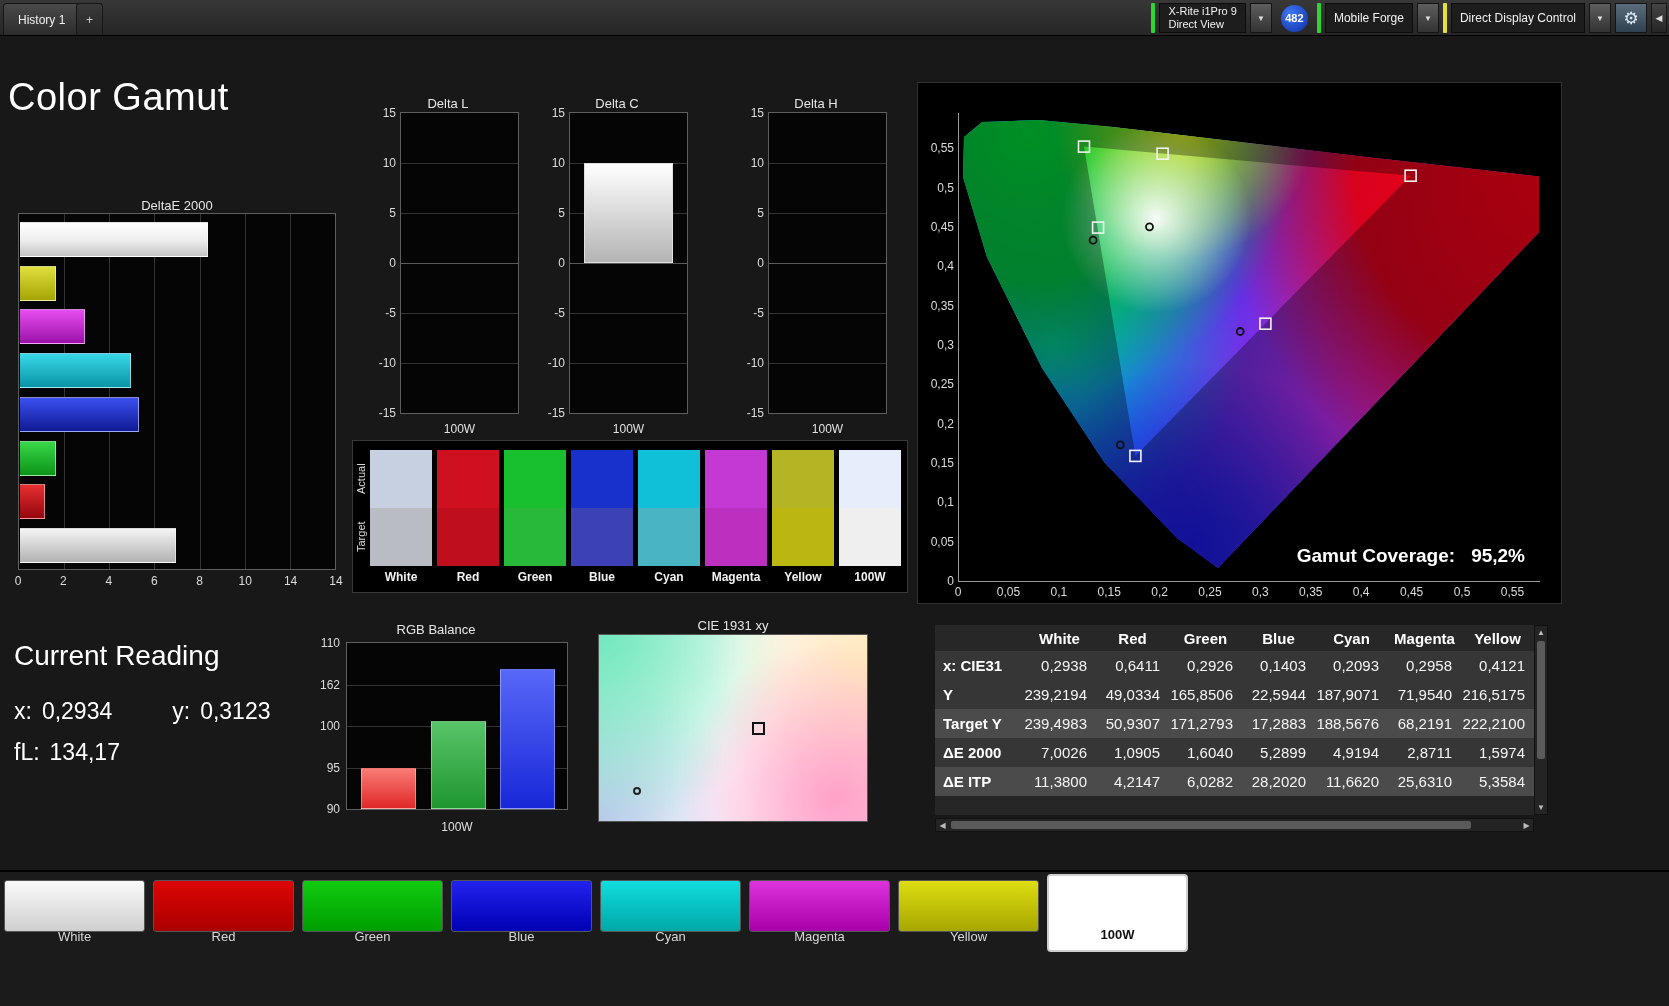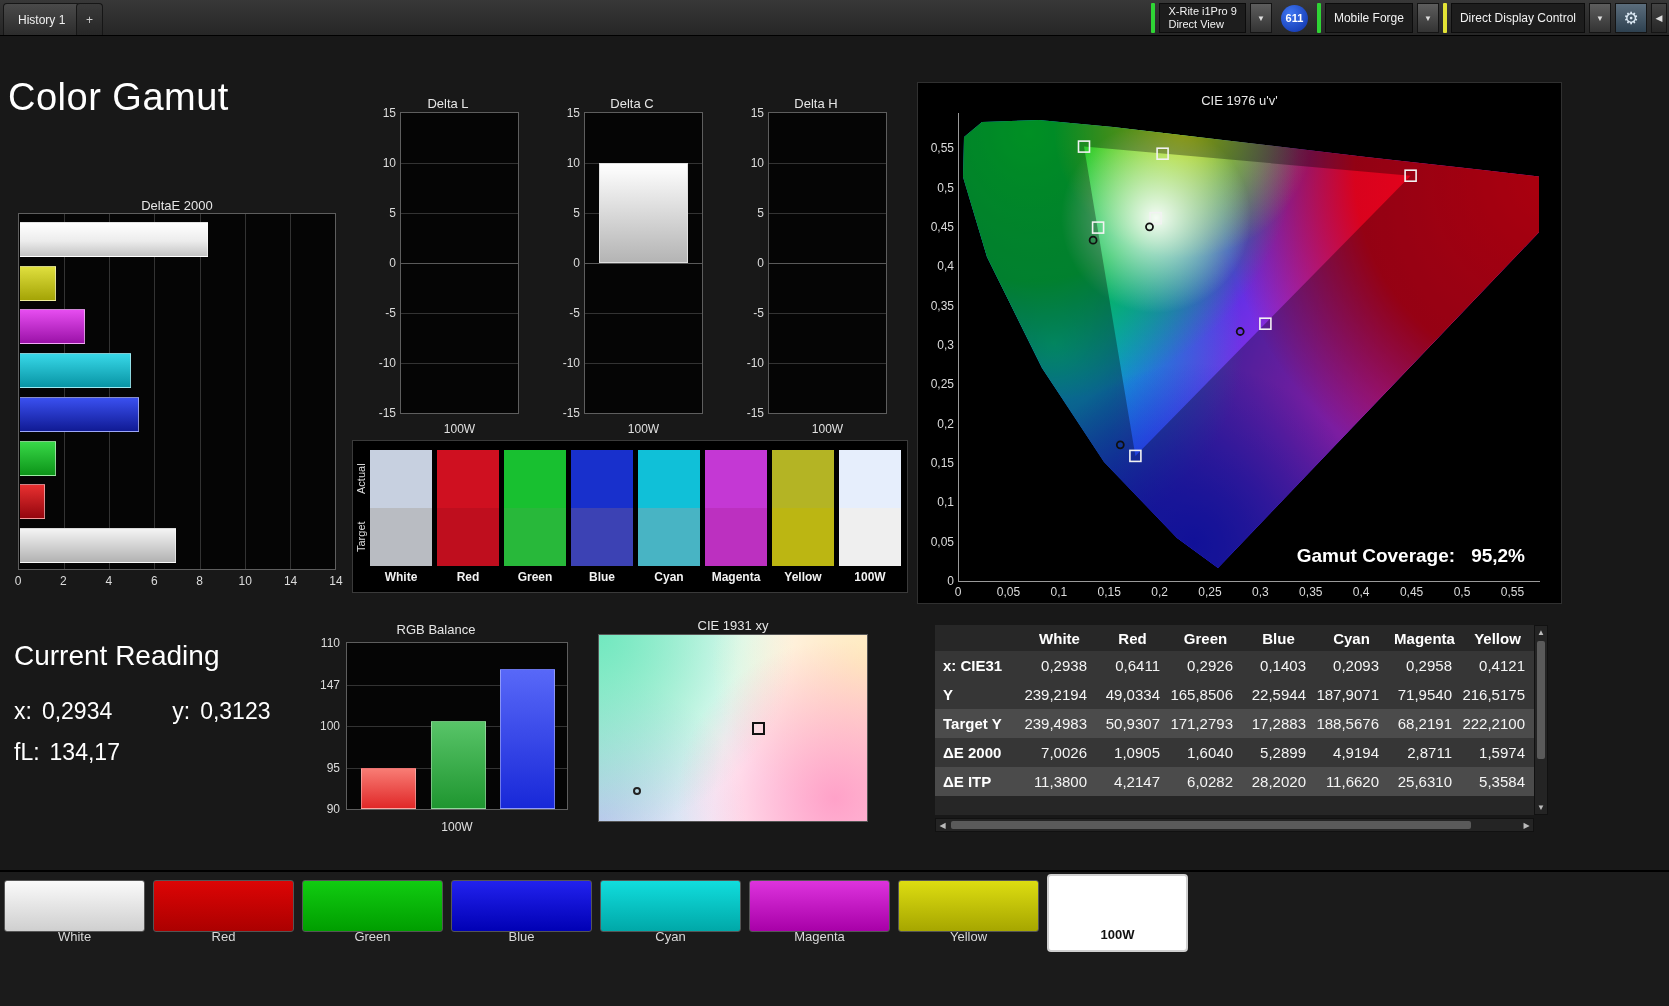--- a/index.html
+++ b/index.html
@@ -145,21 +145,21 @@
     <div class="topbar-right">
       <div class="vbar" style="background:#2fd435;"></div>
       <div class="lblblock">
         <span>X-Rite i1Pro 9</span>
         <span>Direct View</span>
       </div>
       <div class="dropbtn">
         <span>▼</span>
       </div>
       <div class="badge">
-        <span>611</span>
+        <span>482</span>
       </div>
       <div class="vbar" style="background:#2fd435;"></div>
       <div class="lblblock single">
         <span>Mobile Forge</span>
       </div>
       <div class="dropbtn">
         <span>▼</span>
       </div>
       <div class="vbar" style="background:#e3e336;"></div>
       <div class="lblblock single">
@@ -223,21 +223,21 @@
         </div>
         <div class="plot delta-plot">
           <div class="hgrid" style="top: 50px;"></div>
           <div class="hgrid" style="top: 100px;"></div>
           <div class="hgrid zero" style="top: 150px;"></div>
           <div class="hgrid" style="top: 200px;"></div>
           <div class="hgrid" style="top: 250px;"></div>
         </div>
         <div class="delta-xlabel">100W</div>
       </div>
-      <div class="delta-panel" style="left: 558px;">
+      <div class="delta-panel" style="left: 543px;">
         <div class="panel-title">Delta C</div>
         <div class="delta-yticks">
           <div class="ytick" style="top: 17px;">15</div>
           <div class="ytick" style="top: 67px;">10</div>
           <div class="ytick" style="top: 117px;">5</div>
           <div class="ytick" style="top: 167px;">0</div>
           <div class="ytick" style="top: 217px;">-5</div>
           <div class="ytick" style="top: 267px;">-10</div>
           <div class="ytick" style="top: 317px;">-15</div>
         </div>
@@ -296,21 +296,20 @@
       <div class="swatch-label" style="left: 383px;">Magenta</div>
       <div class="swatch actual" style="left: 419px; background: rgb(180, 180, 36);"></div>
       <div class="swatch target" style="left: 419px; background: rgb(188, 182, 18);"></div>
       <div class="swatch-label" style="left: 450px;">Yellow</div>
       <div class="swatch actual" style="left: 486px; background: rgb(230, 238, 252);"></div>
       <div class="swatch target" style="left: 486px; background: rgb(239, 239, 239);"></div>
       <div class="swatch-label" style="left: 517px;">100W</div>
     </div>
 
   <div class="cie1976-panel">
-    <div class="panel-title" style="top:10px;">CIE 1976 u'v'</div>
     <div class="cie-axis-y"></div>
     <div class="cie-axis-x"></div>
     <div>
         <div class="ytick" style="top: 498px; left: 4px; width: 32px; text-align: right; position: absolute;">0</div>
         <div class="ytick" style="top: 458.65px; left: 4px; width: 32px; text-align: right; position: absolute;">0,05</div>
         <div class="ytick" style="top: 419.3px; left: 4px; width: 32px; text-align: right; position: absolute;">0,1</div>
         <div class="ytick" style="top: 379.95px; left: 4px; width: 32px; text-align: right; position: absolute;">0,15</div>
         <div class="ytick" style="top: 340.6px; left: 4px; width: 32px; text-align: right; position: absolute;">0,2</div>
         <div class="ytick" style="top: 301.25px; left: 4px; width: 32px; text-align: right; position: absolute;">0,25</div>
         <div class="ytick" style="top: 261.9px; left: 4px; width: 32px; text-align: right; position: absolute;">0,3</div>
@@ -413,21 +412,21 @@
     <div class="cr-row">
       <span>fL:</span>
       <span>134,17</span>
     </div>
   </div>
 
   <div class="rgb-panel">
     <div class="panel-title">RGB Balance</div>
     <div class="rgb-yticks">
         <div class="ytick" style="top: 21px;">110</div>
-        <div class="ytick" style="top: 62.5px;">147</div>
+        <div class="ytick" style="top: 62.5px;">162</div>
         <div class="ytick" style="top: 104px;">100</div>
         <div class="ytick" style="top: 145.5px;">95</div>
         <div class="ytick" style="top: 187px;">90</div>
       </div>
     <div class="plot rgb-plot">
         <div class="hgrid" style="top: 41.5px;"></div>
         <div class="hgrid" style="top: 83px;"></div>
         <div class="hgrid" style="top: 124.5px;"></div>
         <div class="rgb-bar" style="left: 14px; height: 41.5px; background: linear-gradient(rgb(248, 124, 116), rgb(224, 40, 40));"></div>
         <div class="rgb-bar" style="left: 83.5px; height: 87.98px; background: linear-gradient(rgb(88, 196, 104), rgb(31, 150, 48));"></div>

